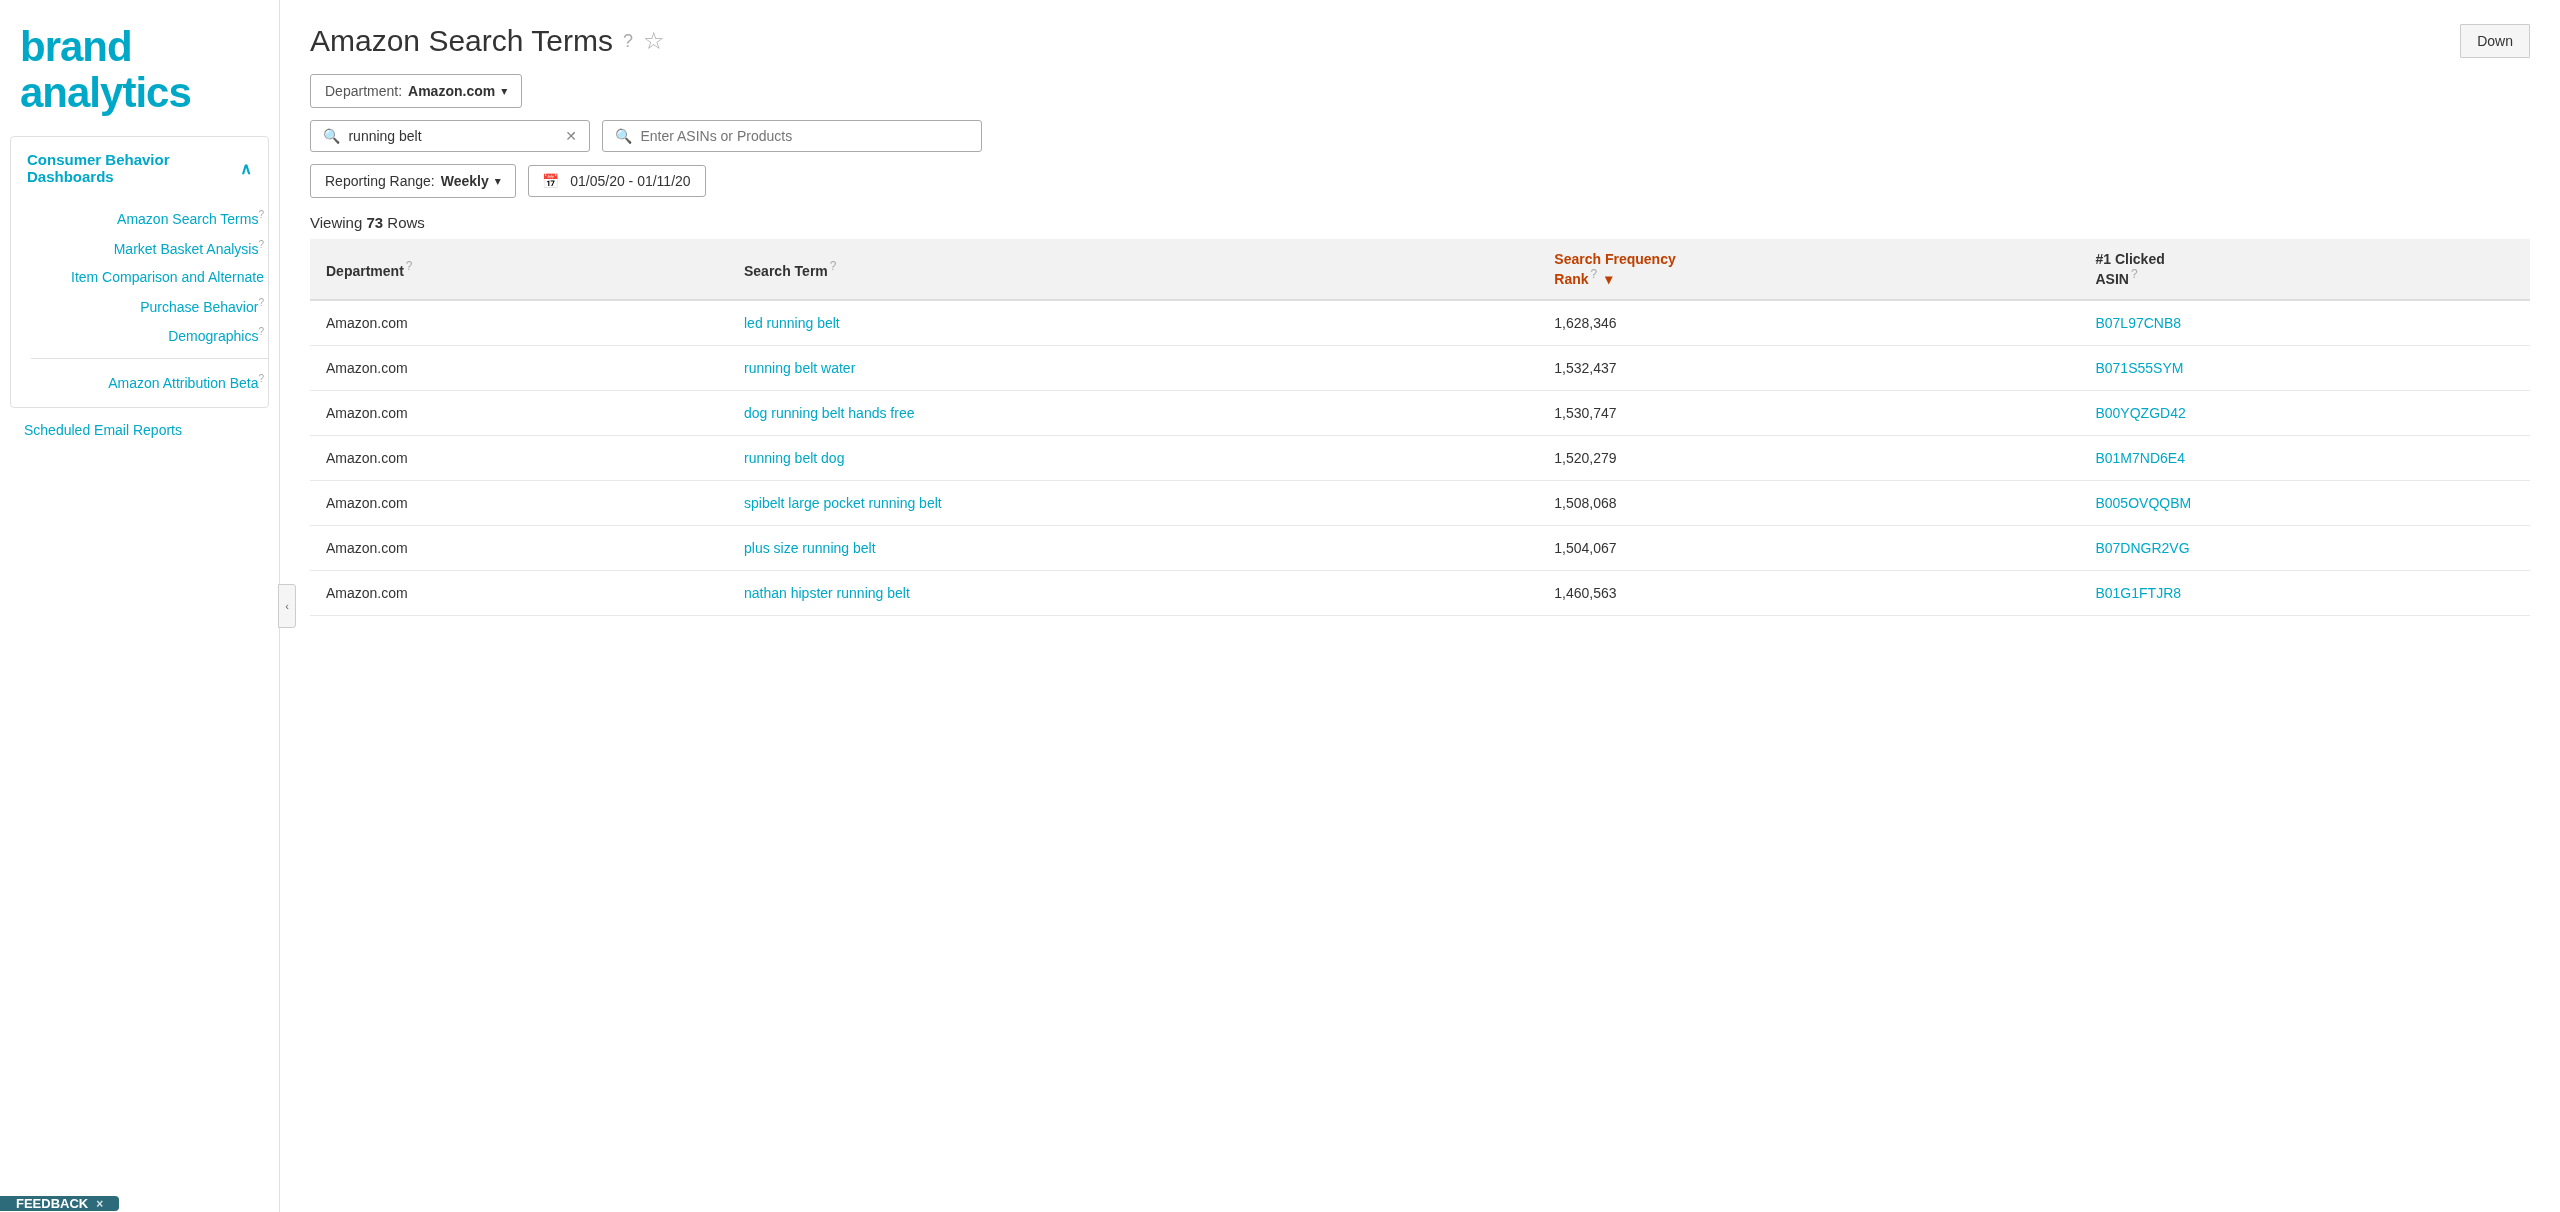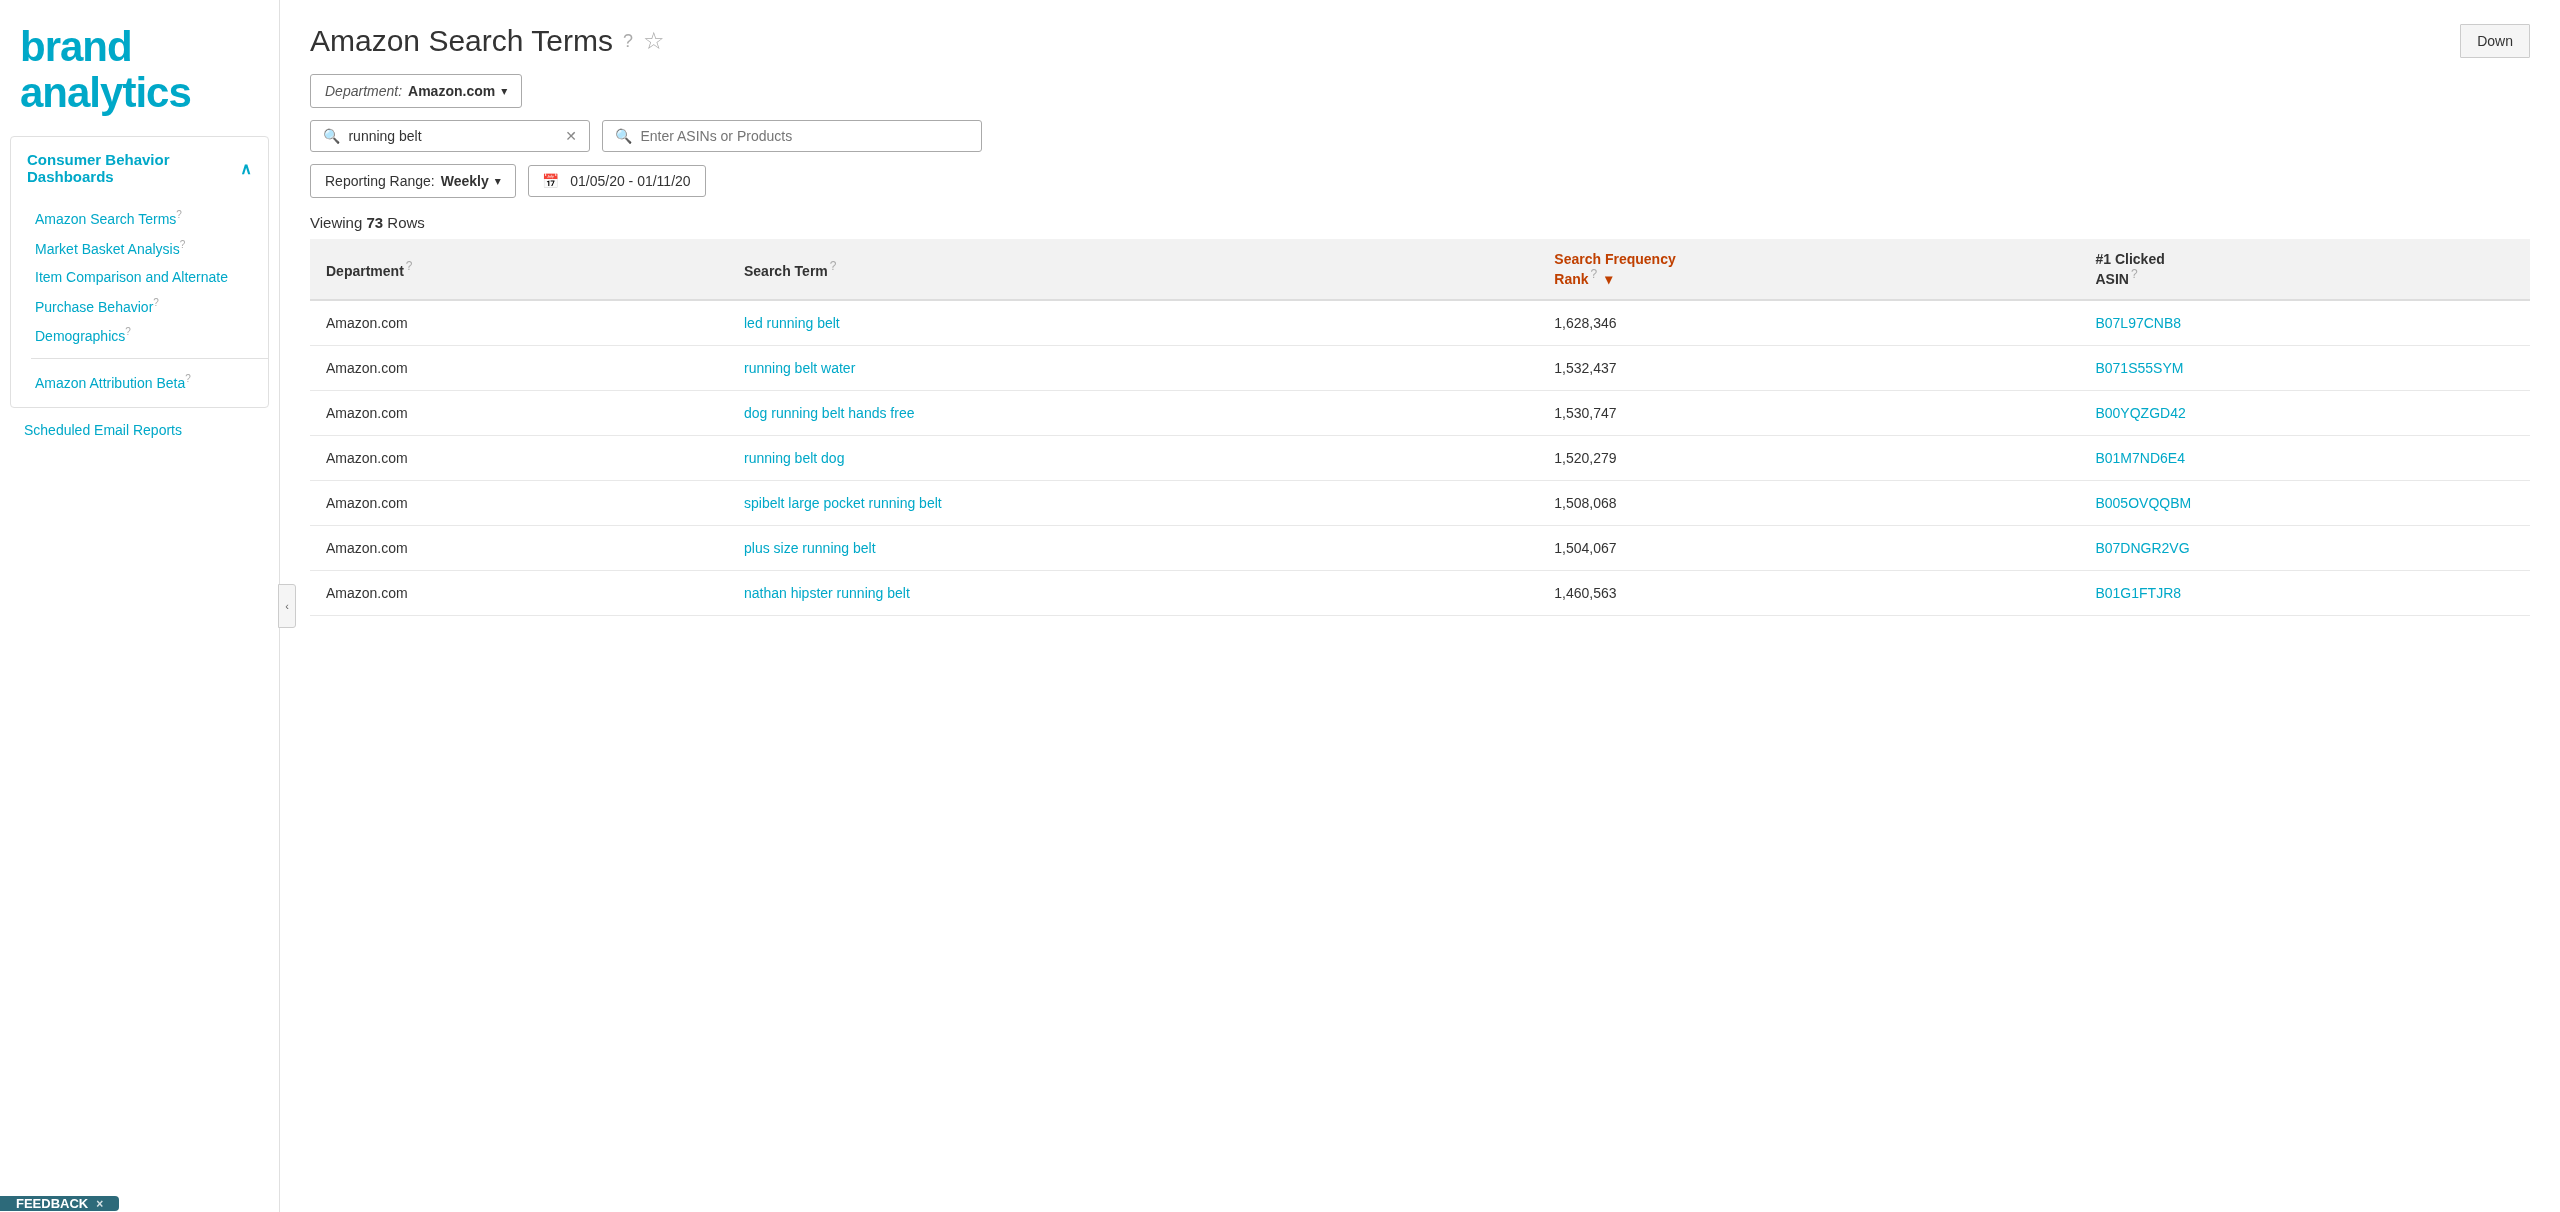--- a/index.html
+++ b/index.html
@@ -51,20 +51,21 @@
       font-weight: 600;
     }
 
     .sidebar-section-header .chevron {
       font-size: 16px;
       color: #00a8c8;
     }
 
     .sidebar-nav-items {
       padding: 4px 0 10px 20px;
+      text-align: right;
     }
 
     .sidebar-nav-item {
       padding: 6px 4px;
       font-size: 14px;
       color: #00a8c8;
       cursor: pointer;
       display: block;
     }
 
@@ -165,21 +166,21 @@
       border-radius: 3px;
       padding: 8px 14px;
       font-size: 14px;
       cursor: pointer;
       background: #fff;
       display: flex;
       align-items: center;
       gap: 6px;
     }
 
-    .department-dropdown span.label { color: #555; font-style: italic; }
+    .department-dropdown span.label { color: #555; }
     .department-dropdown span.value { font-weight: bold; }
 
     .search-row {
       padding: 0 30px 12px 30px;
       display: flex;
       align-items: center;
       gap: 12px;
     }
 
     .search-input-wrapper {

